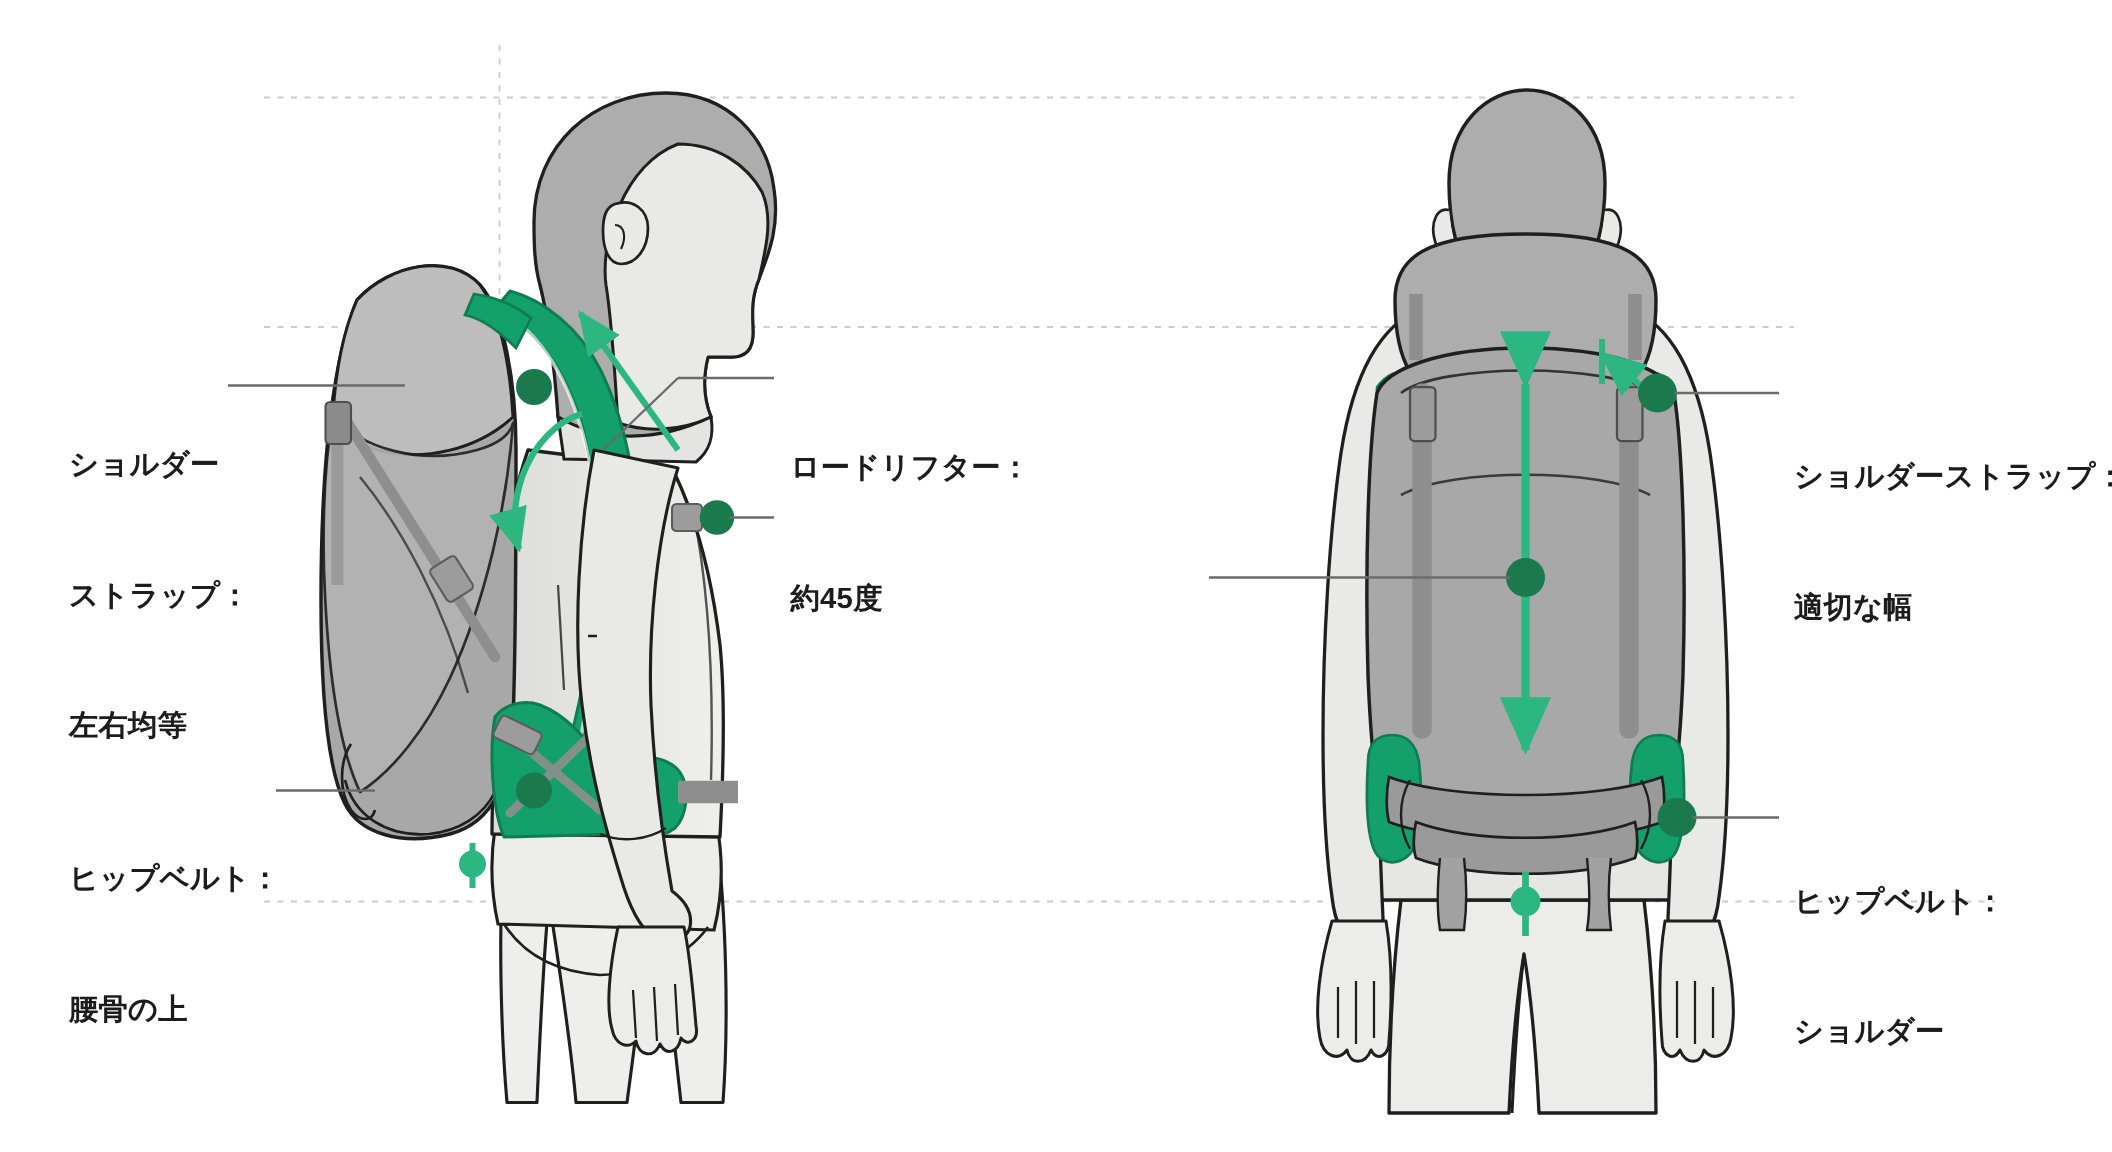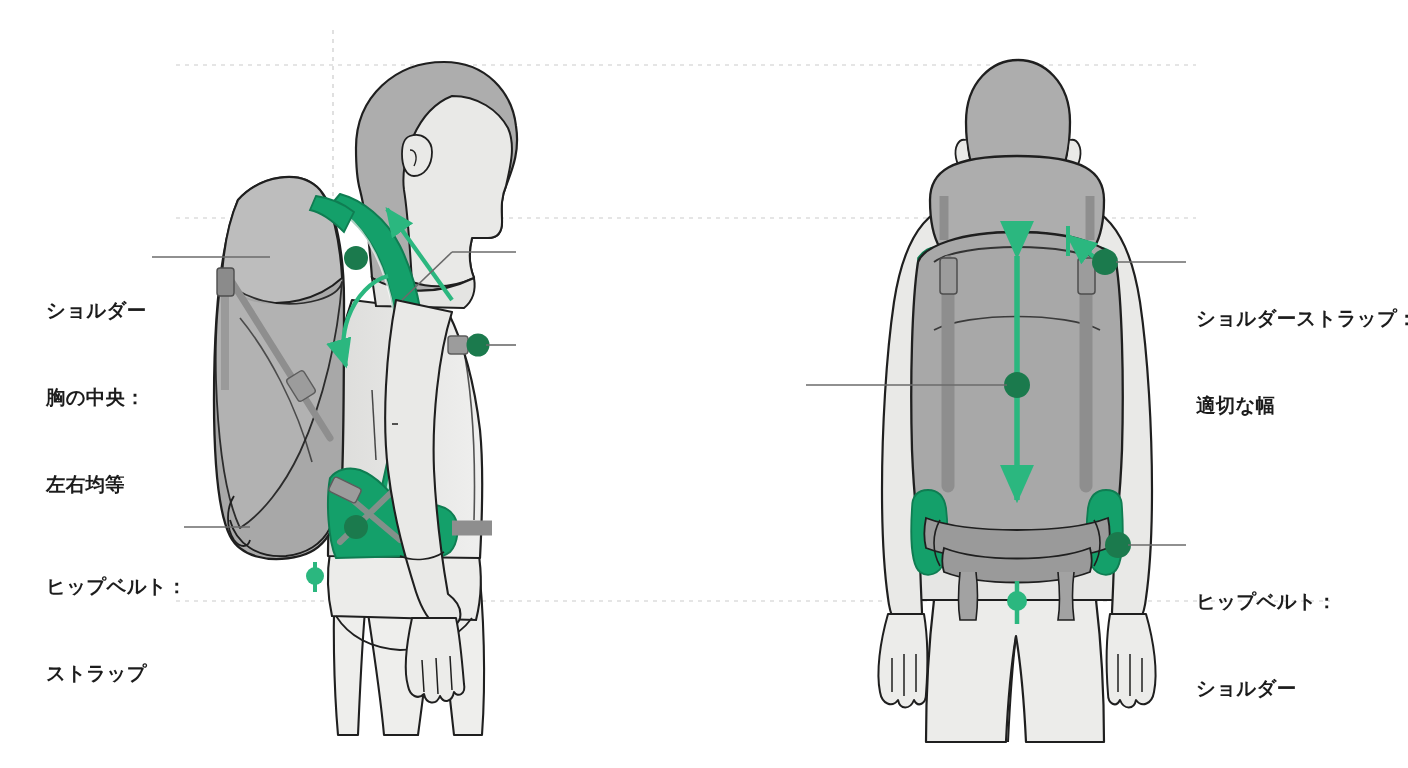--- a/index.html
+++ b/index.html
@@ -236,31 +236,35 @@
       <line x1="184" y1="527" x2="250" y2="527"></line>
       <line x1="806" y1="385" x2="1007" y2="385"></line>
       <line x1="1186" y1="262" x2="1116" y2="262"></line>
       <line x1="1186" y1="545" x2="1128" y2="545"></line>
     </g>
 
   </svg>
 
   <div class="label" style="left:46px;top:238px;">
     <div>ショルダー</div>
-    <div>胸の中央：</div>
+    <div>ストラップ：</div>
     <div>左右均等</div>
   </div>
 
+  <div class="label" style="left:527px;top:240px;">
+    <div>ロードリフター：</div>
+    <div>約45度</div>
+  </div>
 
   <div class="label" style="left:527px;top:330px;">
   </div>
 
   <div class="label" style="left:46px;top:514px;">
     <div>ヒップベルト：</div>
-    <div>ストラップ</div>
+    <div>腰骨の上</div>
   </div>
 
 
   <div class="label" style="left:1196px;top:246px;">
     <div>ショルダーストラップ：</div>
     <div>適切な幅</div>
   </div>
 
   <div class="label" style="left:1196px;top:529px;">
     <div>ヒップベルト：</div>

